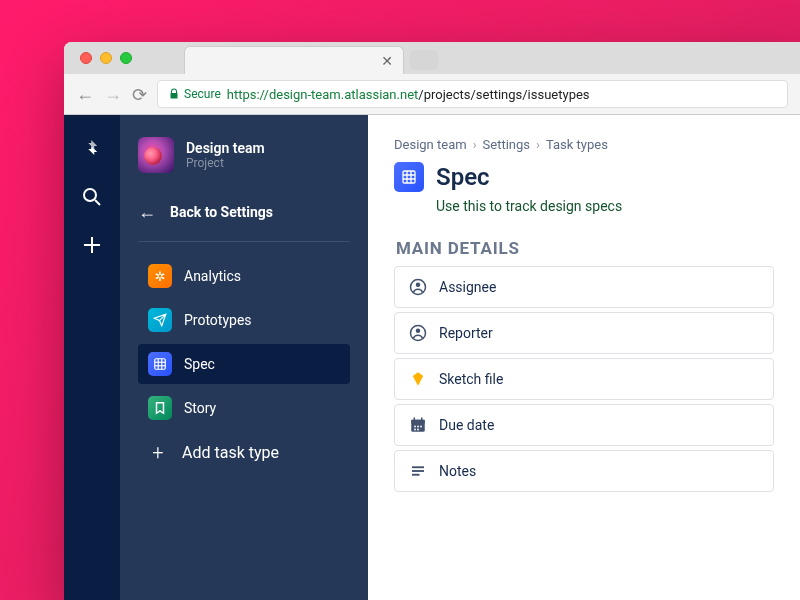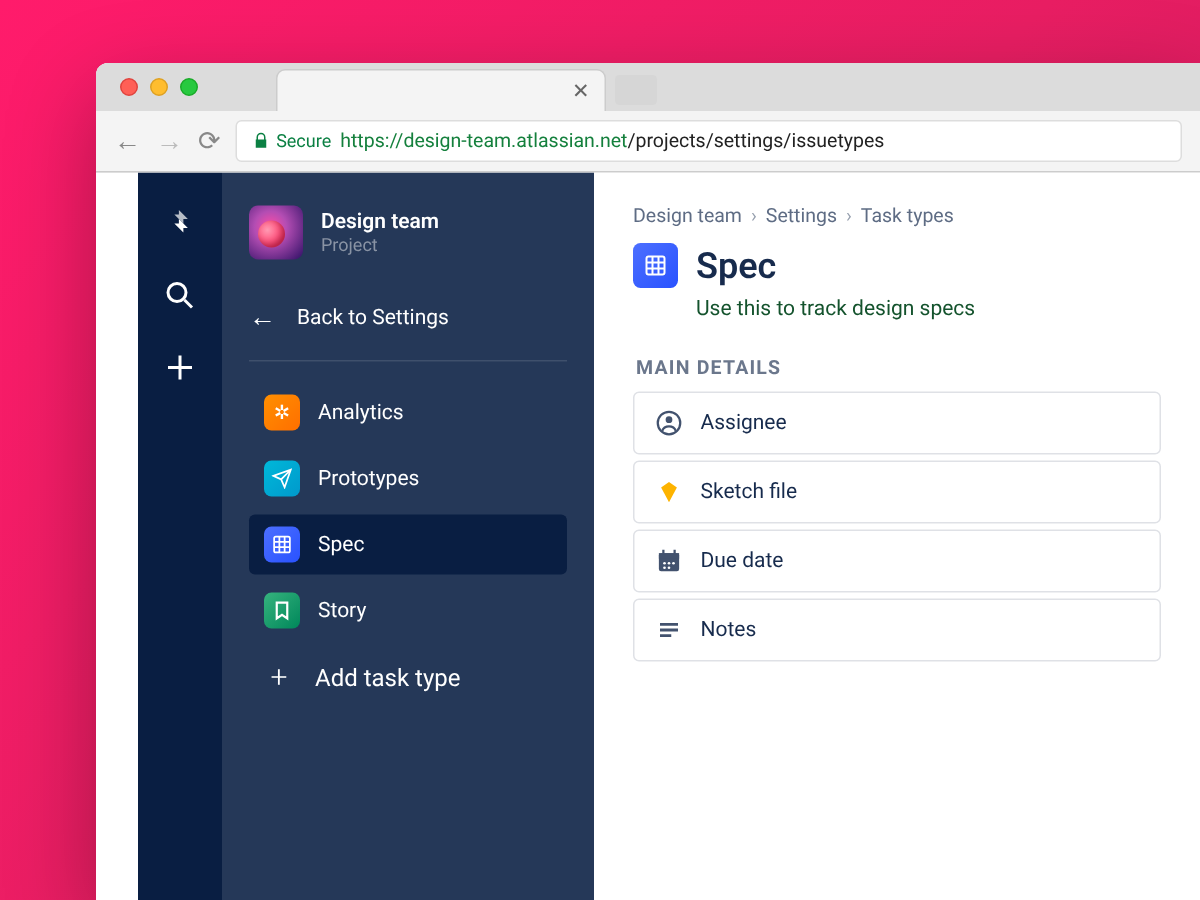--- a/index.html
+++ b/index.html
@@ -74,21 +74,20 @@
   font-size: 13px;
   gap: 6px;
 }
 .secure { color: #0b8043; display: flex; align-items: center; gap: 4px; font-size: 12px; }
 .url-text { color: #222; }
 .url-host { color: #15803d; }
 .app {
   flex: 1;
   display: flex;
   overflow: hidden;
-  margin-left: 28px;
 }
 .rail {
   width: 56px;
   background: #091e42;
   display: flex;
   flex-direction: column;
   align-items: center;
   padding-top: 22px;
   gap: 24px;
 }
@@ -116,21 +115,21 @@
   width: 18px; height: 18px;
   border-radius: 50%;
   background: radial-gradient(circle at 35% 35%, #ff9ab3 0%, #ff3366 70%);
   top: 10px; left: 6px;
   box-shadow: inset -2px -2px 4px rgba(0,0,0,0.3);
 }
 .proj-name { font-weight: 600; font-size: 14px; }
 .proj-sub { font-size: 12px; color: #8993a4; }
 .back-row { display: flex; align-items: center; gap: 14px; padding: 8px 0 18px; cursor: pointer; }
 .back-arrow { font-size: 18px; }
-.back-label { font-size: 14px; font-weight: 400; }
+.back-label { font-size: 14px; font-weight: 700; }
 .divider { height: 1px; background: rgba(255,255,255,0.12); margin-bottom: 14px; }
 .side-items { display: flex; flex-direction: column; gap: 4px; }
 .side-item {
   display: flex; align-items: center; gap: 12px;
   padding: 8px 10px;
   border-radius: 4px;
   cursor: pointer;
   font-size: 14px;
 }
 .side-item.active { background: #091e42; }
@@ -161,21 +160,21 @@
 .page-head { display: flex; align-items: center; gap: 12px; margin-bottom: 6px; }
 .page-ico {
   width: 30px; height: 30px;
   border-radius: 5px;
   background: linear-gradient(135deg, #4c6fff, #2952ff);
   display: flex; align-items: center; justify-content: center;
 }
 .page-ico svg { width: 16px; height: 16px; color: #fff; }
 .page-title { font-size: 24px; font-weight: 600; color: #172b4d; }
 .page-desc { font-size: 14px; color: #14532d; margin-left: 42px; margin-bottom: 24px; }
-.section-label { font-size: 13px; font-weight: 700; letter-spacing: 0.8px; color: #6b778c; margin-bottom: 8px; padding-left: 2px; }
+.section-label { font-size: 17px; font-weight: 700; letter-spacing: 0.8px; color: #6b778c; margin-bottom: 8px; padding-left: 2px; }
 .fields { display: flex; flex-direction: column; gap: 4px; }
 .field-row {
   background: #fff;
   border: 1px solid #dfe1e6;
   border-radius: 4px;
   padding: 11px 14px;
   display: flex;
   align-items: center;
   gap: 12px;
   font-size: 14px;
@@ -320,20 +319,30 @@
           <span class="field-ico">
               <svg viewBox="0 0 24 24" fill="currentColor">
                 <circle cx="12" cy="12" r="10" fill="none" stroke="currentColor" stroke-width="2"></circle>
                 <circle cx="12" cy="9" r="3"></circle>
                 <path d="M6 19c1-3 4-4 6-4s5 1 6 4" fill="none" stroke="currentColor" stroke-width="2"></path>
               </svg>
             </span>
           <span>Assignee</span>
         </div>
         <div class="field-row">
+          <span class="field-ico">
+              <svg viewBox="0 0 24 24" fill="currentColor">
+                <circle cx="12" cy="12" r="10" fill="none" stroke="currentColor" stroke-width="2"></circle>
+                <circle cx="12" cy="9" r="3"></circle>
+                <path d="M6 19c1-3 4-4 6-4s5 1 6 4" fill="none" stroke="currentColor" stroke-width="2"></path>
+              </svg>
+            </span>
+          <span>Reporter</span>
+        </div>
+        <div class="field-row">
           <span class="field-ico sketch-ico">
               <svg viewBox="0 0 24 24" fill="currentColor">
                 <path d="M12 3l7 5-7 13L5 8l7-5z"></path>
               </svg>
             </span>
           <span>Sketch file</span>
         </div>
         <div class="field-row">
           <span class="field-ico">
               <svg viewBox="0 0 24 24" fill="currentColor">

